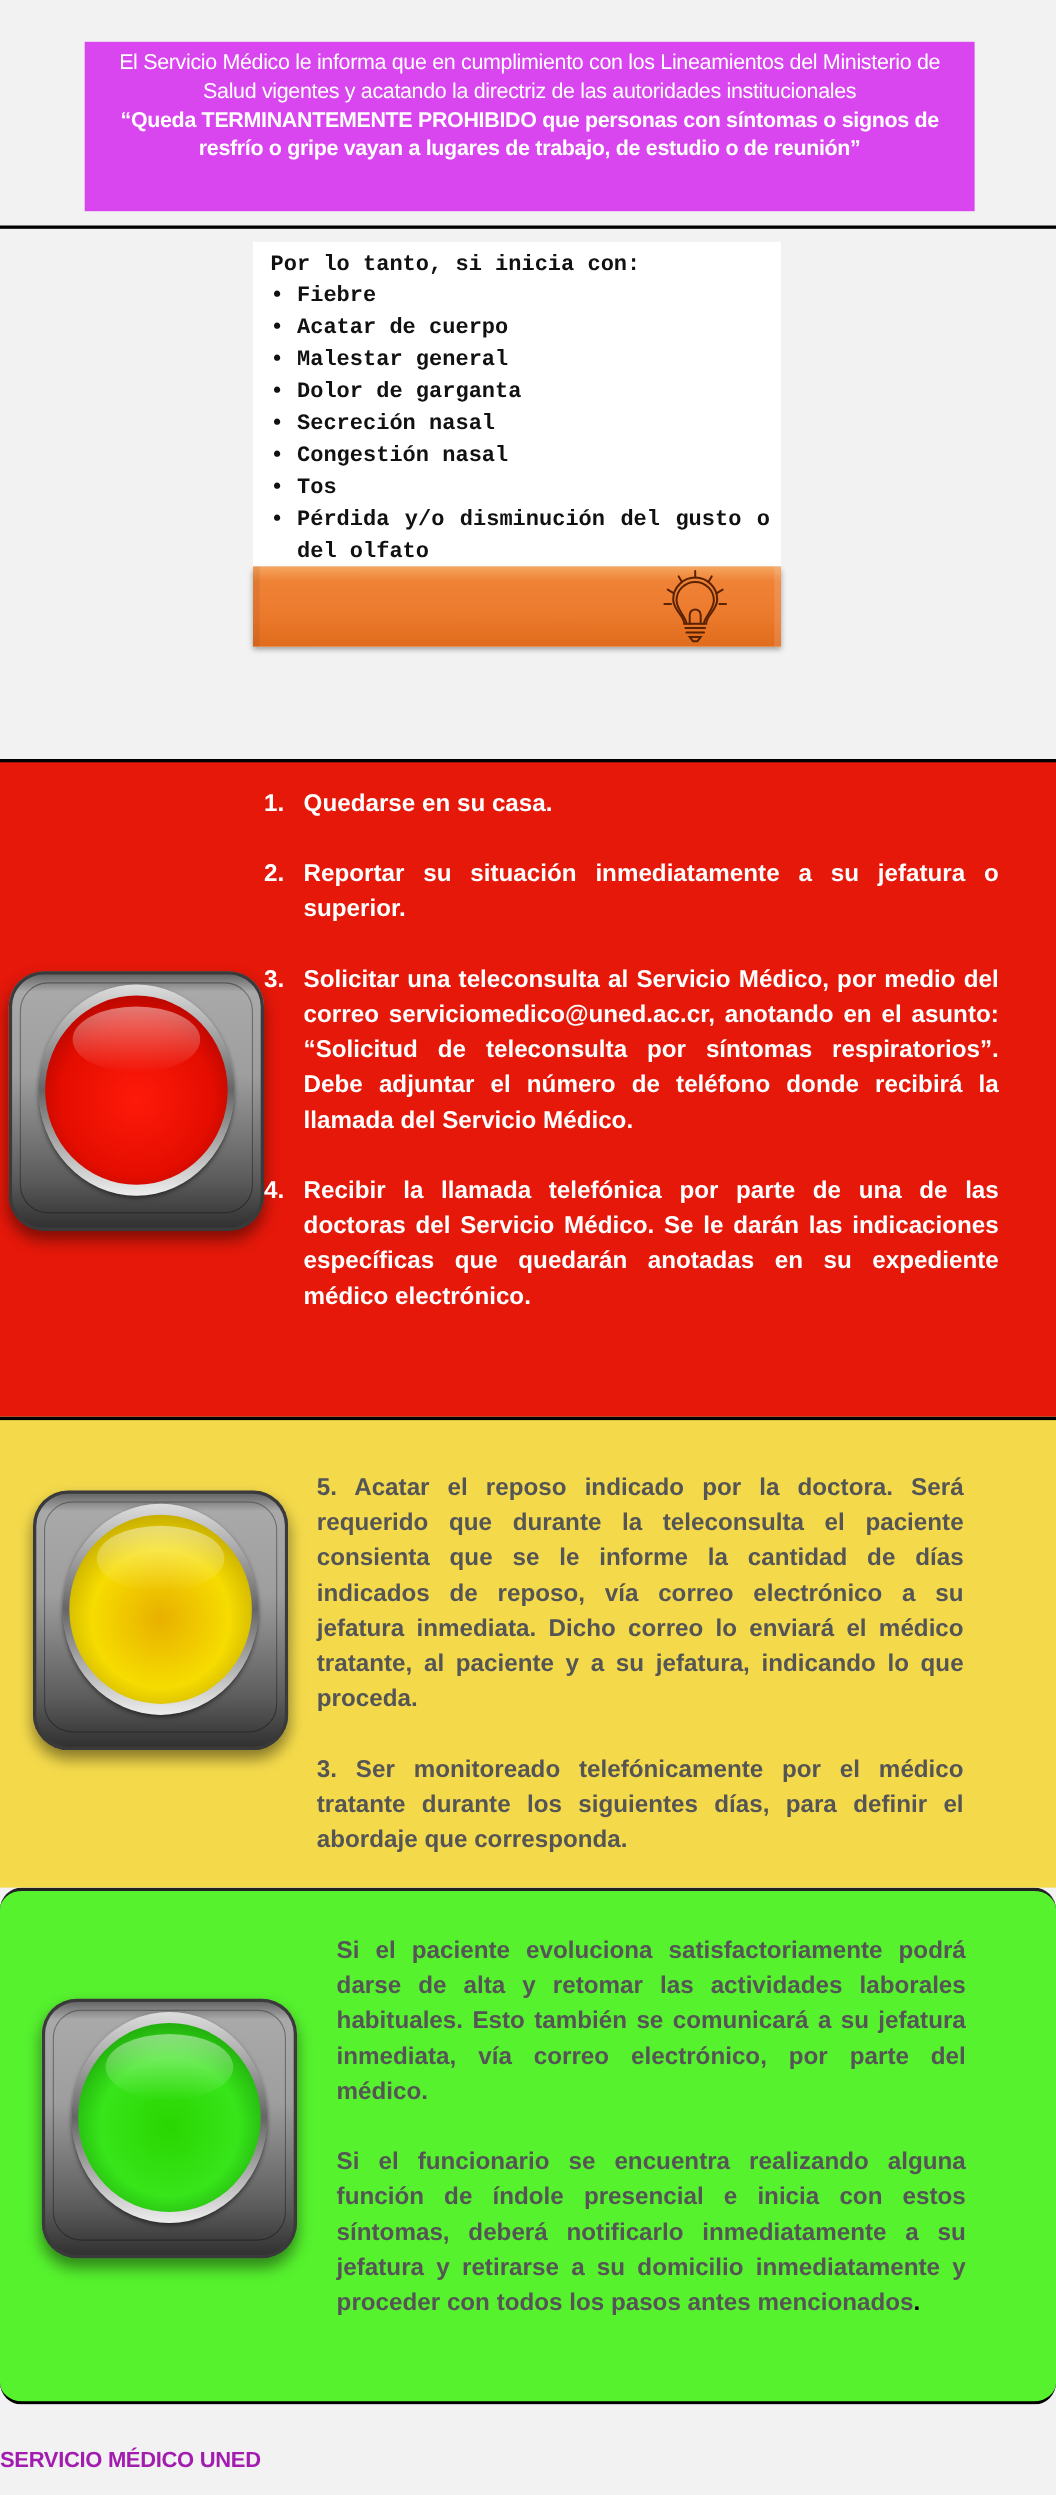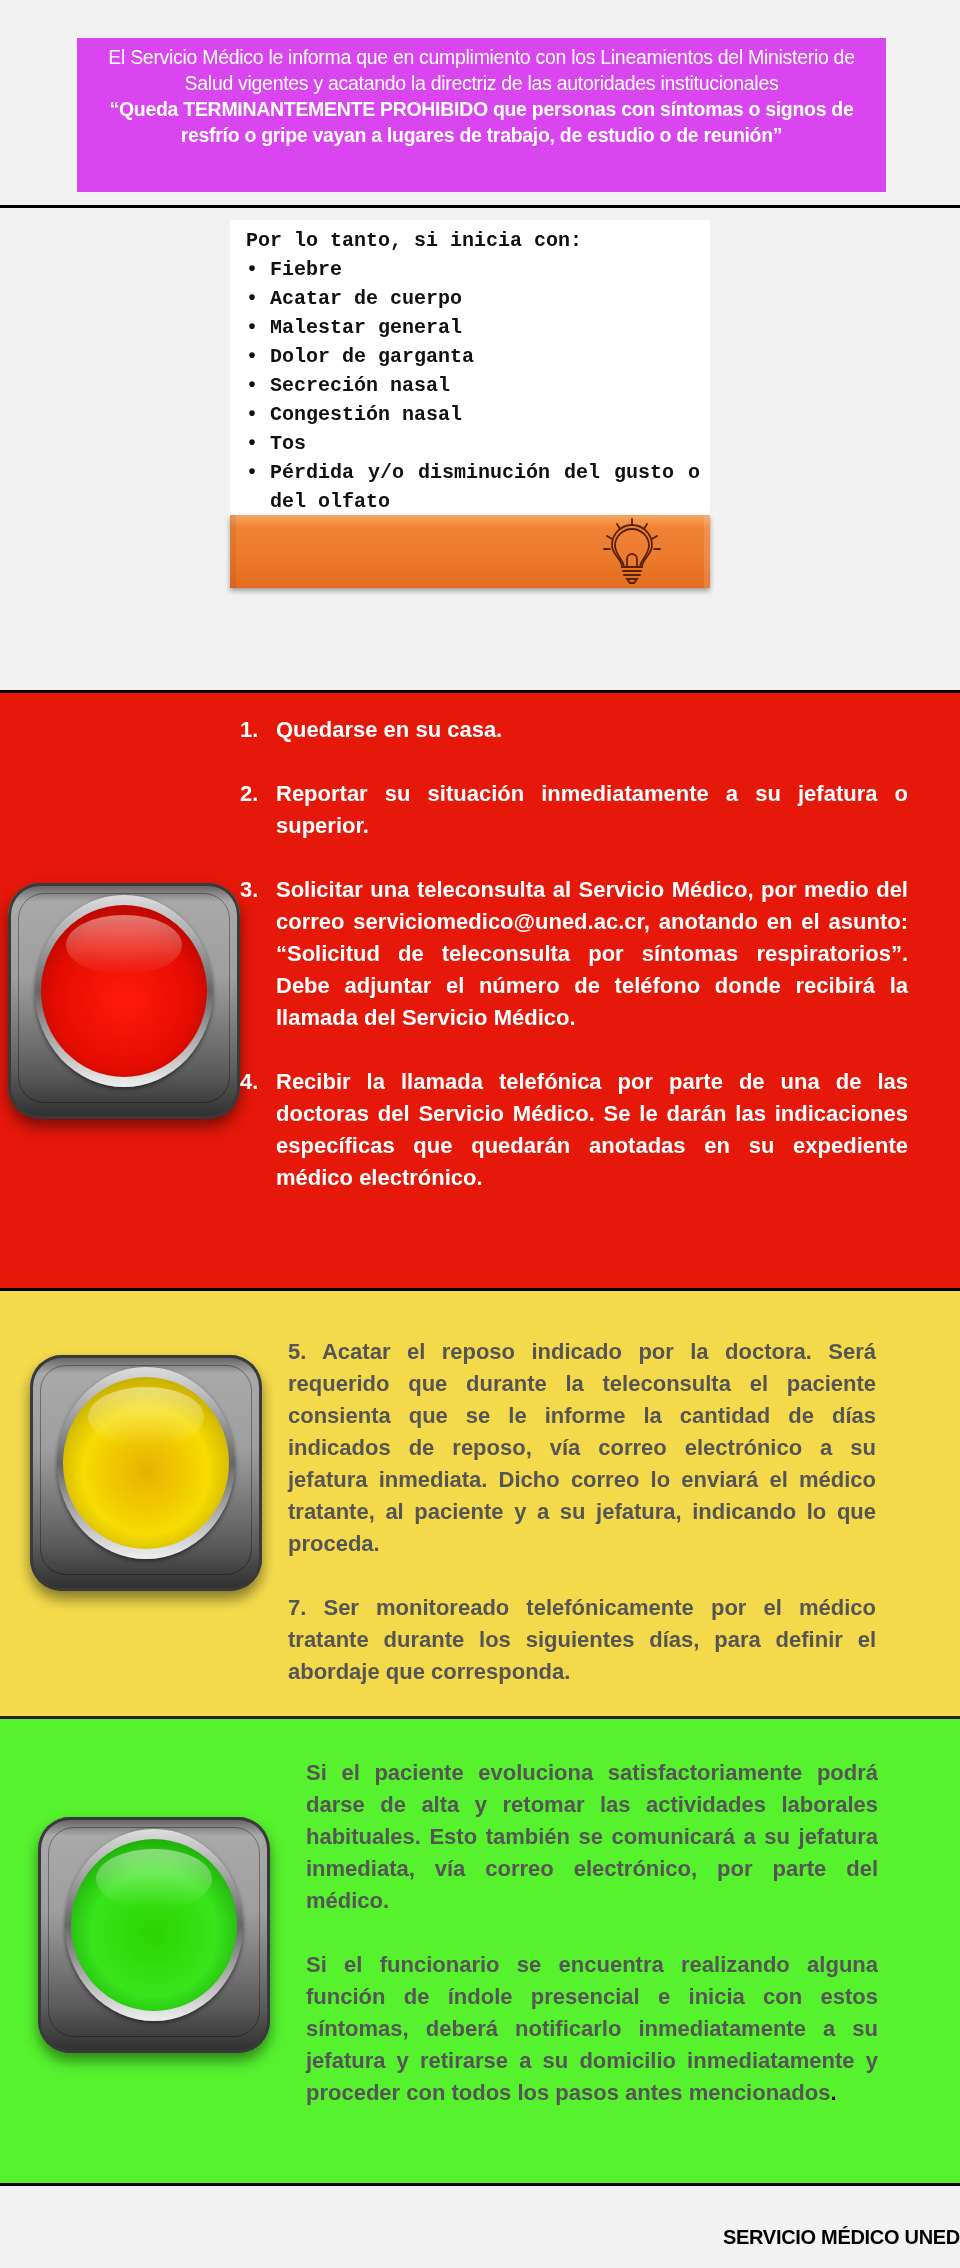--- a/index.html
+++ b/index.html
@@ -32,21 +32,21 @@
     position: absolute; left: 230px; top: 515px; width: 480px; height: 73px;
     background: linear-gradient(#f6a65f 0%, #ef8236 18%, #ec7a2d 60%, #e06c1c 100%);
     box-shadow: 0 3px 5px rgba(0,0,0,0.35);
     border-left: 6px solid rgba(0,0,0,0.06); border-right: 6px solid rgba(255,255,255,0.12);
   }
   .bulb { position: absolute; right: 40px; top: 0px; width: 64px; height: 72px; }
 
   .section { position: absolute; left: 0; width: 960px; }
   .red { top: 690px; height: 598px; background: #e5180a; border-top: 3px solid #000; }
   .yellow { top: 1288px; height: 428px; background: #f4da4b; border-top: 3px solid #000; }
-  .green { top: 1716px; height: 470px; background: #56f22e; border-top: 3px solid #222; border-bottom: 3px solid #000; }
+  .green { top: 1716px; height: 470px; background: #56f22e; border-top: 3px solid #222; border-bottom: 3px solid #000; border-radius: 20px; }
 
   .red .text {
     position: absolute; left: 240px; top: 21px; width: 668px; color: #fff;
     font-weight: bold; font-size: 22px; line-height: 32px;
   }
   .red .title { font-size: 19px; line-height: 30px; padding-left: 0; }
   .red ol { list-style: none; }
   .red li { position: relative; padding-left: 36px; text-align: justify; margin-bottom: 32px; }
   .red li .num { position: absolute; left: 0; top: 0; }
 
@@ -84,22 +84,22 @@
   }
   .light .gloss {
     position: absolute; left: 58px; top: 32px; width: 116px; height: 60px; border-radius: 50%;
     background: linear-gradient(rgba(255,255,255,0.45), rgba(255,255,255,0));
   }
   .light.red-l .lens { background: radial-gradient(circle at 50% 55%, #ff1a0a 0%, #e40d00 55%, #8a0000 100%); }
   .light.yel-l .lens { background: radial-gradient(circle at 50% 55%, #e8b000 0%, #f6dc00 50%, #9a8200 100%); }
   .light.grn-l .lens { background: radial-gradient(circle at 50% 55%, #2ad600 0%, #37e51a 50%, #0d7a00 100%); }
 
   .footer {
-    position: absolute; left: 0; top: 2226px; width: 960px; text-align: right;
-    font-weight: bold; font-size: 20px; color: #000000; letter-spacing: -0.3px;
+    position: absolute; left: 0; top: 2226px; width: 960px; text-align: left;
+    font-weight: bold; font-size: 20px; color: #a21caf; letter-spacing: -0.3px;
   }
 </style>
 </head>
 <body>
 
 <div class="notice">
   <div class="intro">El Servicio Médico le informa que en cumplimiento con los Lineamientos del Ministerio de Salud vigentes y acatando la directriz de las autoridades institucionales</div>
   <div class="prohibit">“Queda TERMINANTEMENTE PROHIBIDO que personas con síntomas o signos de resfrío o gripe vayan a lugares de trabajo, de estudio o de reunión”</div>
 </div>
 
@@ -156,21 +156,21 @@
 
 <div class="section yellow">
   <div class="light yel-l" style="left:30px; top:64px;">
     <div class="housing"></div>
       <div class="ring"></div>
       <div class="lens"></div>
       <div class="gloss"></div>
   </div>
   <div class="text">
     <p>5. Acatar el reposo indicado por la doctora. Será requerido que durante la teleconsulta el paciente consienta que se le informe la cantidad de días indicados de reposo, vía correo electrónico a su jefatura inmediata. Dicho correo lo enviará el médico tratante, al paciente y a su jefatura, indicando lo que proceda.</p>
-    <p>7. Ser monitoreado telefónicamente por el médico tratante durante los siguientes días, para definir el abordaje que corresponda.</p>
+    <p>3. Ser monitoreado telefónicamente por el médico tratante durante los siguientes días, para definir el abordaje que corresponda.</p>
   </div>
 </div>
 
 <div class="section green">
   <div class="light grn-l" style="left:38px; top:98px;">
     <div class="housing"></div>
       <div class="ring"></div>
       <div class="lens"></div>
       <div class="gloss"></div>
   </div>

